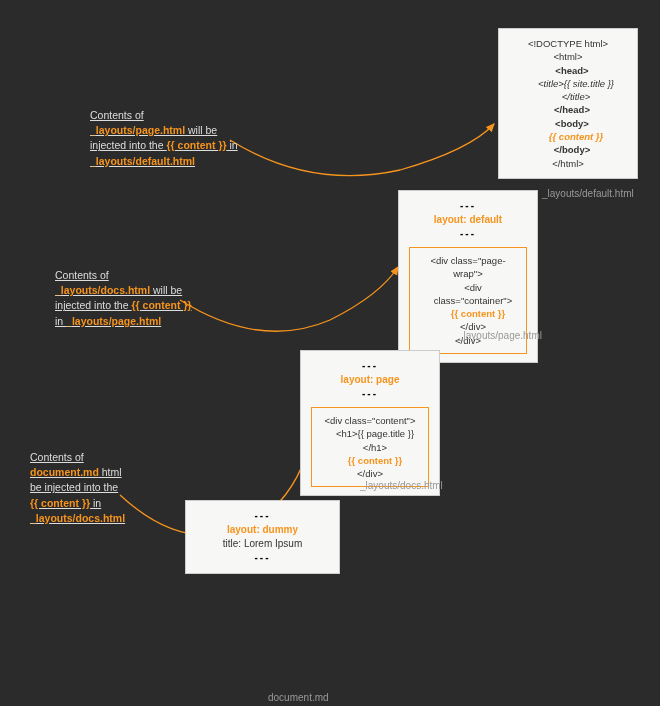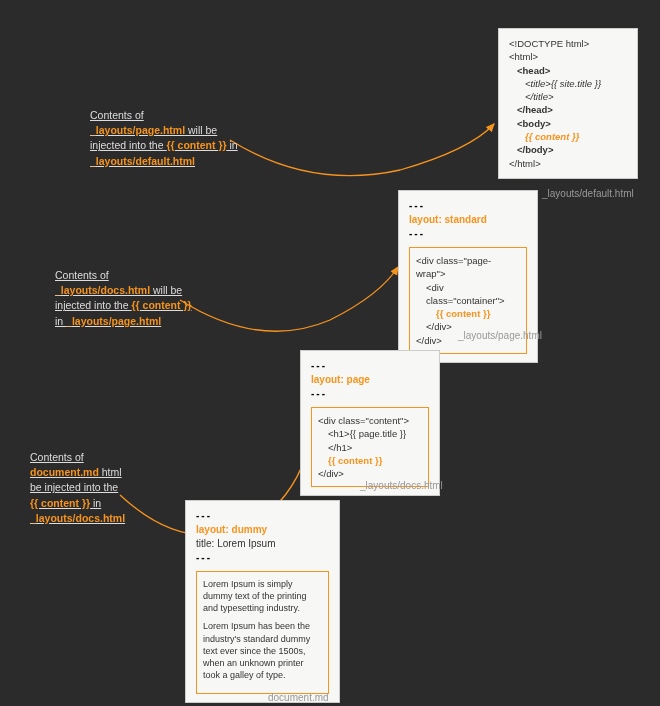--- a/index.html
+++ b/index.html
@@ -11,20 +11,21 @@
       font-family: sans-serif;
       overflow: hidden;
     }
     .box {
       position: absolute;
       background: #f7f7f5;
       border: 1px solid #ccc;
       padding: 8px 10px;
       font-size: 10px;
       line-height: 1.4;
+      text-align: center;
     }
     .front { font-family: sans-serif; font-size: 10px; }
     .front .sep { font-weight: bold; letter-spacing: 2px; }
     .front .layout { color: #f7941d; font-weight: bold; margin-top: 36px; }
     .front .meta { color: #333; }
     .inner {
       border: 1px solid #f7941d;
       margin-top: 6px;
       padding: 6px 6px;
       font-size: 9.5px;
@@ -76,21 +77,21 @@
   <div class="i1">&lt;body&gt;</div>
   <div class="i2 hl">{{ content }}</div>
   <div class="i1">&lt;/body&gt;</div>
   <div>&lt;/html&gt;</div>
 </div>
 <div class="label" style="left:542px; top:188px;">_layouts/default.html</div>
 
 <div class="box" style="left:398px; top:190px; width:140px;">
   <div class="front">
     <div class="sep">---</div>
-    <div><span class="layout">layout:</span> <span class="layout">standard</span></div>
+    <div><span class="layout">layout:</span> <span class="layout">default</span></div>
     <div class="sep">---</div>
   </div>
   <div class="inner">
     <div>&lt;div class="page-wrap"&gt;</div>
     <div class="indent1">&lt;div class="container"&gt;</div>
     <div class="indent2 hl">{{ content }}</div>
     <div class="indent1">&lt;/div&gt;</div>
     <div>&lt;/div&gt;</div>
   </div>
 </div>
@@ -111,24 +112,20 @@
 </div>
 <div class="label" style="left:360px; top:480px;">_layouts/docs.html</div>
 
 <div class="box" style="left:185px; top:500px; width:155px;">
   <div class="front">
     <div class="sep">---</div>
     <div><span class="layout">layout:</span> <span class="layout">dummy</span></div>
     <div class="meta"><span>title:</span> <span>Lorem Ipsum</span></div>
     <div class="sep">---</div>
   </div>
-  <div class="inner content-text">
-    <p>Lorem Ipsum is simply dummy text of the printing and typesetting industry.</p>
-    <p>Lorem Ipsum has been the industry's standard dummy text ever since the 1500s, when an unknown printer took a galley of type.</p>
-  </div>
 </div>
 <div class="label" style="left:268px; top:692px;">document.md</div>
 
 <div class="annotation" style="left:90px; top:108px; width:190px;">
   <span>Contents of</span><br>
   <span class="em">_layouts/page.html</span><span> will be</span><br>
   <span>injected into the </span><span class="em">{{ content }}</span><span> in</span><br>
   <span class="em">_layouts/default.html</span>
 </div>
 

